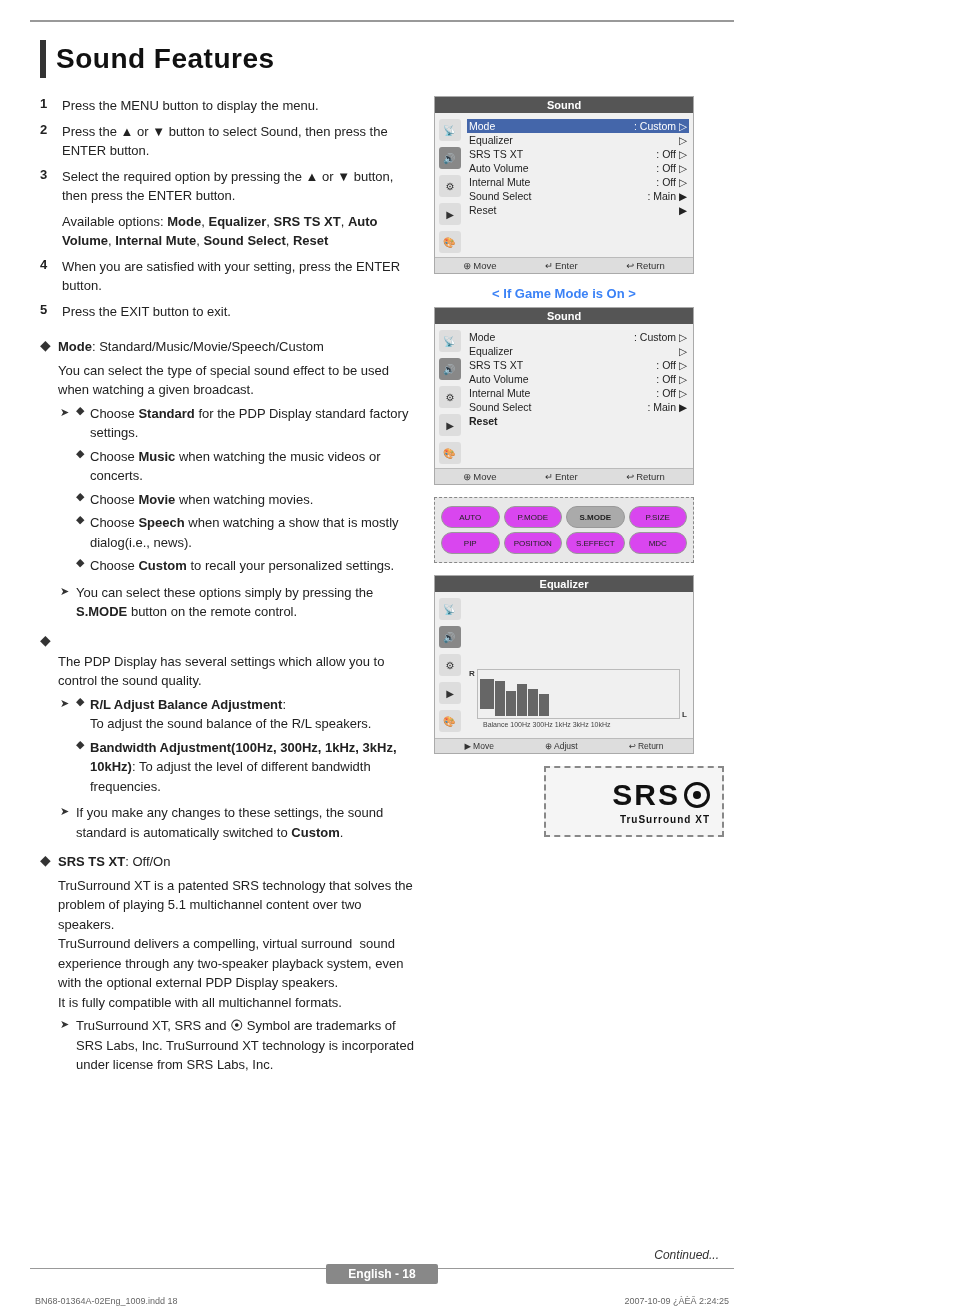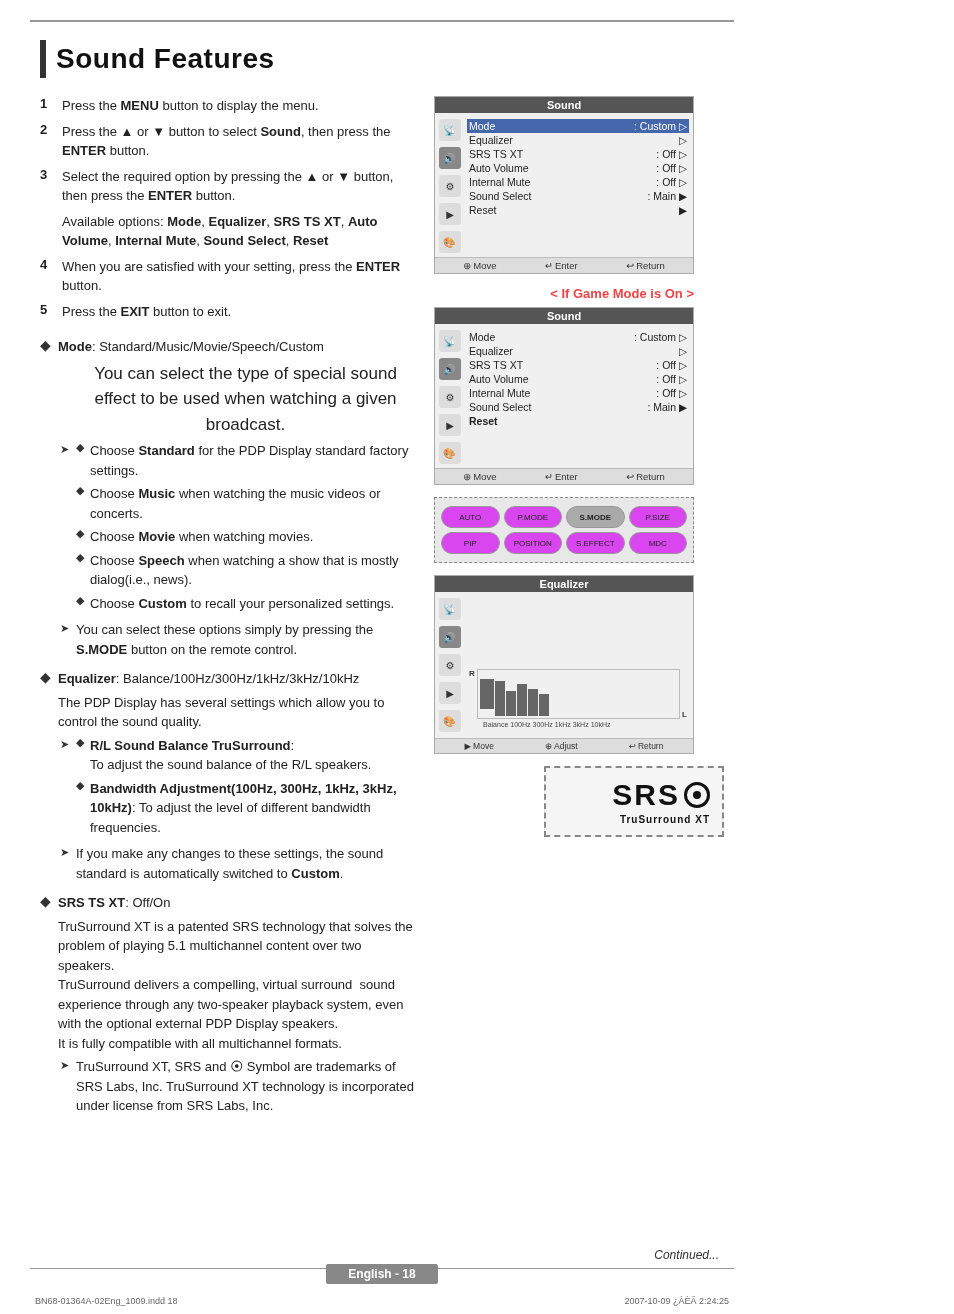--- a/index.html
+++ b/index.html
@@ -75,21 +75,21 @@
     }
     .step-num {
       font-weight: bold;
       min-width: 22px;
       font-size: 13px;
     }
     .step-text {
       font-size: 13px;
       line-height: 1.5;
     }
-    .step-text b { font-weight: bold; margin-top: 20px; }
+    .step-text b { font-weight: normal; margin-top: 20px; }
     .step-options {
       margin-left: 22px;
       margin-top: 2px;
       margin-bottom: 6px;
       font-size: 13px;
       line-height: 1.5;
     }
     
     .bullet-section {
       margin-bottom: 10px;
@@ -192,23 +192,23 @@
     }
     .ui-footer-item {
       display: flex;
       align-items: center;
       gap: 2px;
     }
     
     .game-mode-label {
       font-size: 13px;
       font-weight: bold;
-      color: #ef4444;
+      color: #3b82f6;
       margin-bottom: 6px;
-      text-align: right;
+      text-align: center;
       width: 260px;
     }
     
     .remote-box {
       border: 1px dashed #888;
       background: #e8e8e8;
       width: 260px;
       margin-bottom: 12px;
       padding: 8px 6px;
     }
@@ -403,21 +403,21 @@
           <span class="step-num">5</span>
           <span class="step-text">Press the <b>EXIT</b> button to exit.</span>
         </div>
       </div>
 
       <div class="bullet-section">
         <div class="bullet-item">
           <span class="bullet-diamond">◆</span>
           <span class="bullet-text"><b>Mode</b>: Standard/Music/Movie/Speech/Custom</span>
         </div>
-        <div style="margin-left:35px; font-size:17px; line-height:1.5; margin-bottom:4px;text-align:center;">
+        <div style="margin-left:18px; font-size:13px; line-height:1.5; margin-bottom:4px;">
           You can select the type of special sound effect to be used when watching a given broadcast.
         </div>
         <div class="sub-bullets">
           <div class="arrow-row">
             <span class="arrow-icon">➤</span>
             <div>
               <div class="bullet-item">
                 <span class="sub-bullet-diamond">◆</span>
                 <span class="sub-bullet-text">Choose <b>Standard</b> for the PDP Display standard factory settings.</span>
               </div>
@@ -442,32 +442,31 @@
           <div class="arrow-row">
             <span class="arrow-icon">➤</span>
             <span class="sub-bullet-text">You can select these options simply by pressing the <b>S.MODE</b> button on the remote control.</span>
           </div>
         </div>
       </div>
 
       <div class="bullet-section">
         <div class="bullet-item">
           <span class="bullet-diamond">◆</span>
-          <span class="bullet-text"><b>Equalizer</b>: Balance/100Hz/300Hz/1kHz/3kHz/10kHz</span>
         </div>
         <div style="margin-left:18px; font-size:13px; line-height:1.5; margin-bottom:4px;">
           The PDP Display has several settings which allow you to control the sound quality.
         </div>
         <div class="sub-bullets">
           <div class="arrow-row">
             <span class="arrow-icon">➤</span>
             <div>
               <div class="bullet-item">
                 <span class="sub-bullet-diamond">◆</span>
-                <span class="sub-bullet-text"><b>R/L Sound Balance TruSurround</b>:<br>To adjust the sound balance of the R/L speakers.</span>
+                <span class="sub-bullet-text"><b>R/L Adjust Balance Adjustment</b>:<br>To adjust the sound balance of the R/L speakers.</span>
               </div>
               <div class="bullet-item">
                 <span class="sub-bullet-diamond">◆</span>
                 <span class="sub-bullet-text"><b>Bandwidth Adjustment(100Hz, 300Hz, 1kHz, 3kHz, 10kHz)</b>: To adjust the level of different bandwidth frequencies.</span>
               </div>
             </div>
           </div>
           <div class="arrow-row">
             <span class="arrow-icon">➤</span>
             <span class="sub-bullet-text">If you make any changes to these settings, the sound standard is automatically switched to <b>Custom</b>.</span>

